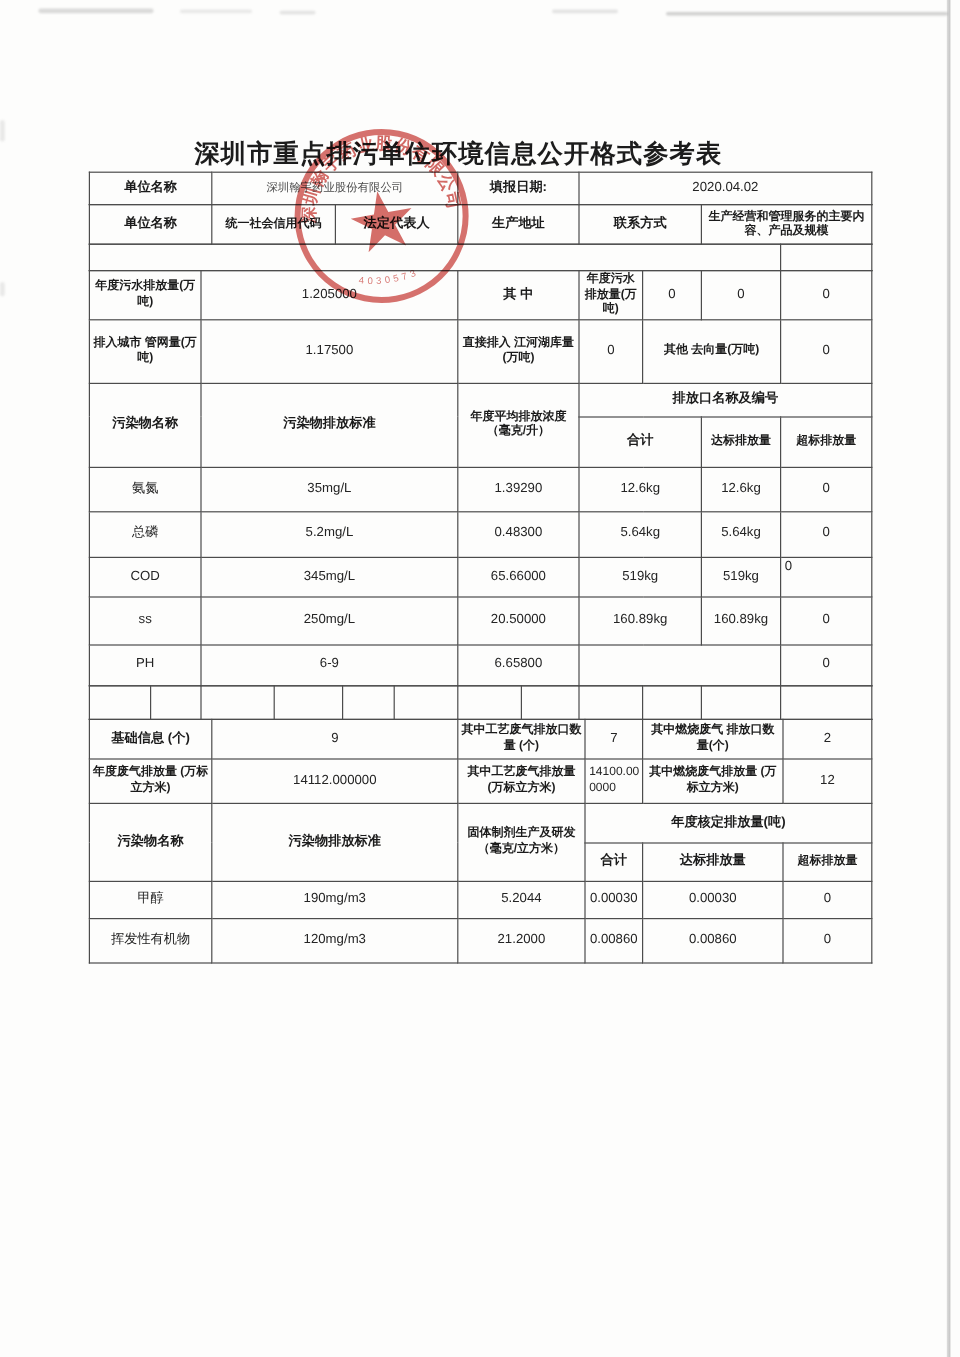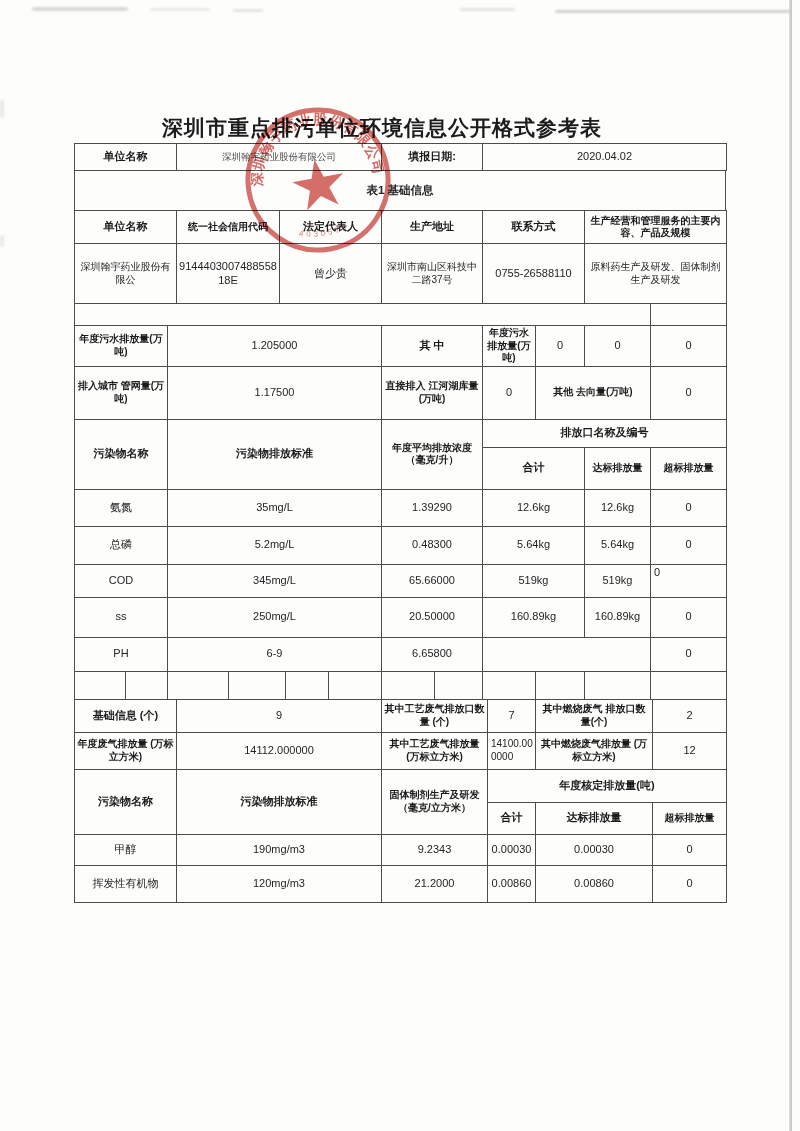--- a/index.html
+++ b/index.html
@@ -74,53 +74,38 @@
       <tbody>
           <tr style="height:27px">
         <td class="b">单位名称</td>
         <td class="tiny" style="color:#4a4a4a">深圳翰宇药业股份有限公司</td>
         <td class="b">填报日期:</td>
         <td>2020.04.02</td>
       </tr>
     </tbody>
       </table>
 
-    <table>
-      <tbody>
-          <tr style="height:40px">
-        <td class="cap">表1 基础信息</td>
-      </tr>
-    </tbody>
-      </table>
 
     <table>
       <colgroup>
           <col style="width:102px">
           <col style="width:103px">
           <col style="width:102px">
           <col style="width:101px">
           <col style="width:102px">
           <col style="width:142px">
         </colgroup>
       <tbody>
           <tr style="height:33px">
         <td class="b">单位名称</td>
         <td class="b small">统一社会信用代码</td>
         <td class="b">法定代表人</td>
         <td class="b">生产地址</td>
         <td class="b">联系方式</td>
         <td class="b small">生产经营和管理服务的主要内容、产品及规模</td>
-      </tr>
-      <tr style="height:60px">
-        <td class="small">深圳翰宇药业股份有限公</td>
-        <td class="breakall">914440300748855818E</td>
-        <td>曾少贵</td>
-        <td class="small">深圳市南山区科技中二路37号</td>
-        <td>0755-26588110</td>
-        <td class="small">原料药生产及研发、固体制剂生产及研发</td>
       </tr>
     </tbody>
       </table>
 
     <table>
       <colgroup>
           <col style="width:576px">
           <col style="width:76px">
         </colgroup>
       <tbody>
@@ -281,21 +266,21 @@
         <td class="b" colspan="3">年度核定排放量(吨)</td>
       </tr>
       <tr style="height:32px">
         <td class="b">合计</td>
         <td class="b">达标排放量</td>
         <td class="b small">超标排放量</td>
       </tr>
       <tr style="height:31px">
         <td>甲醇</td>
         <td>190mg/m3</td>
-        <td>9.2343</td>
+        <td>5.2044</td>
         <td>0.00030</td>
         <td>0.00030</td>
         <td>0</td>
       </tr>
       <tr style="height:37px">
         <td>挥发性有机物</td>
         <td>120mg/m3</td>
         <td>21.2000</td>
         <td>0.00860</td>
         <td>0.00860</td>

